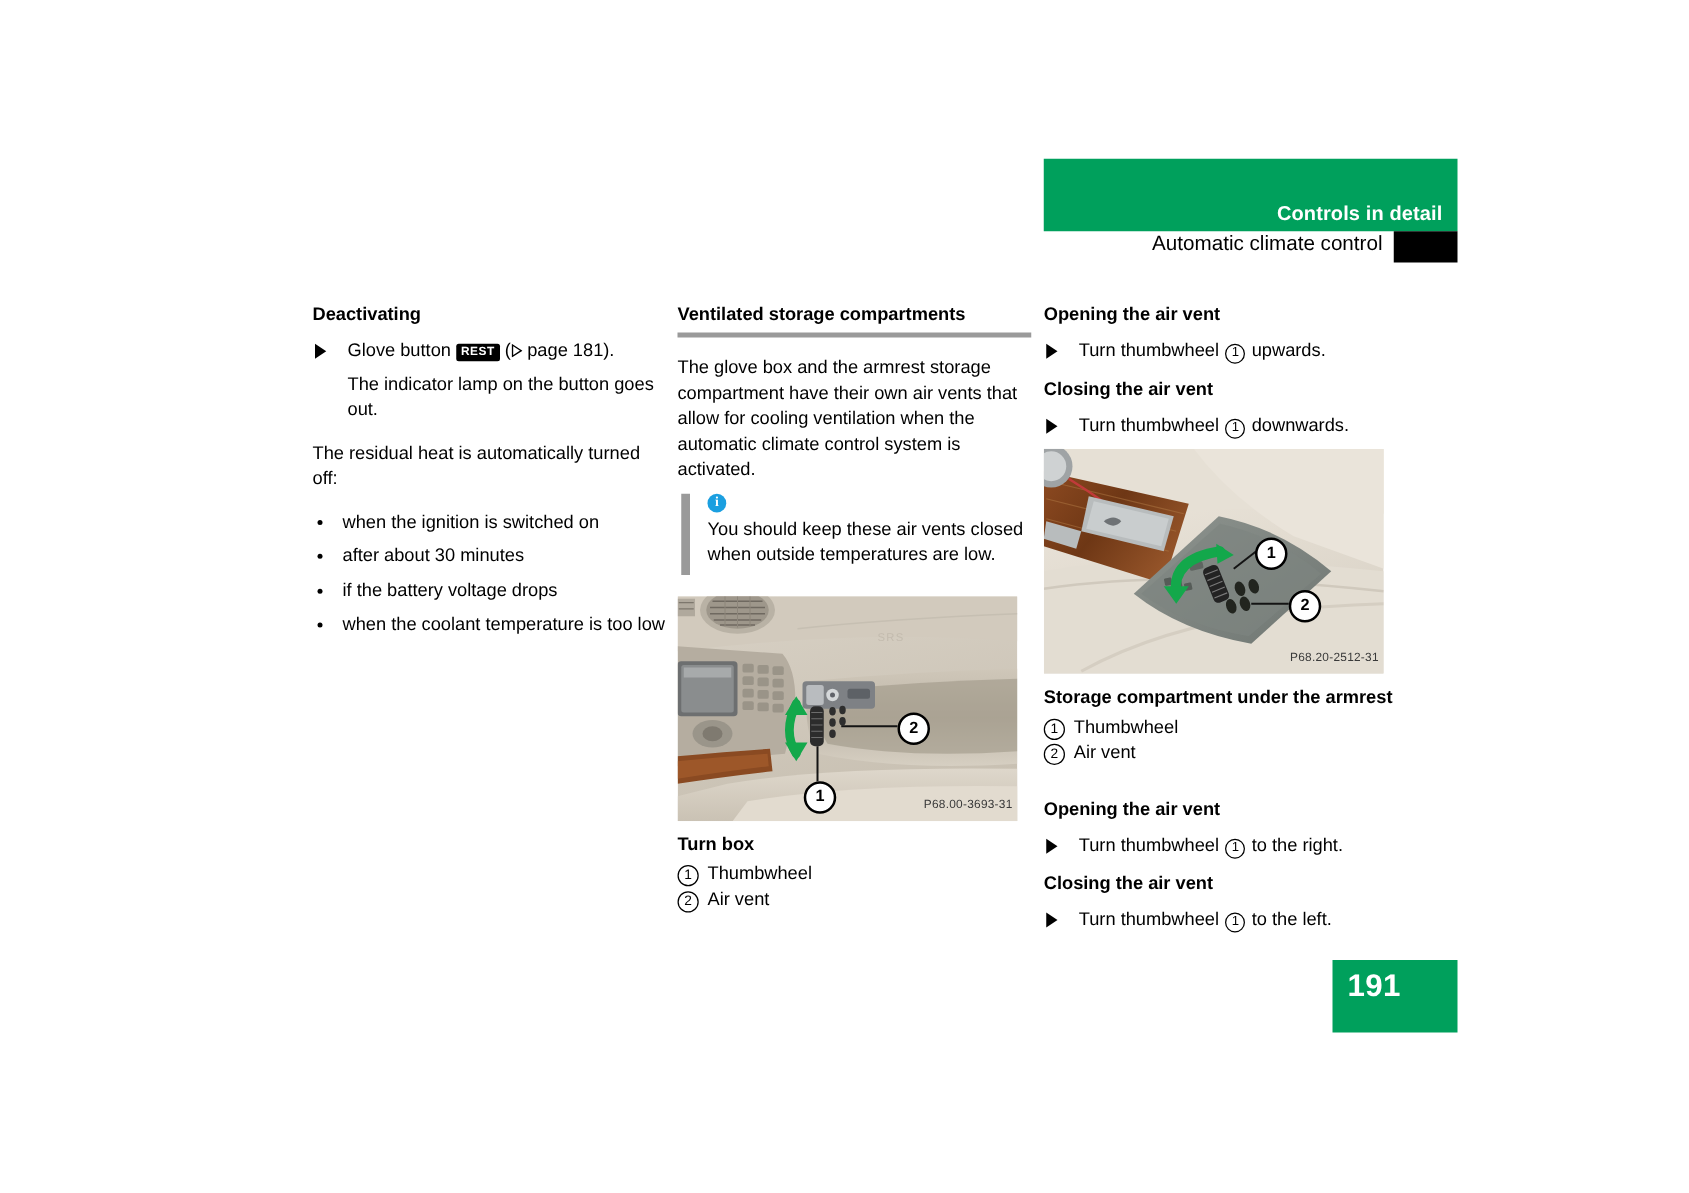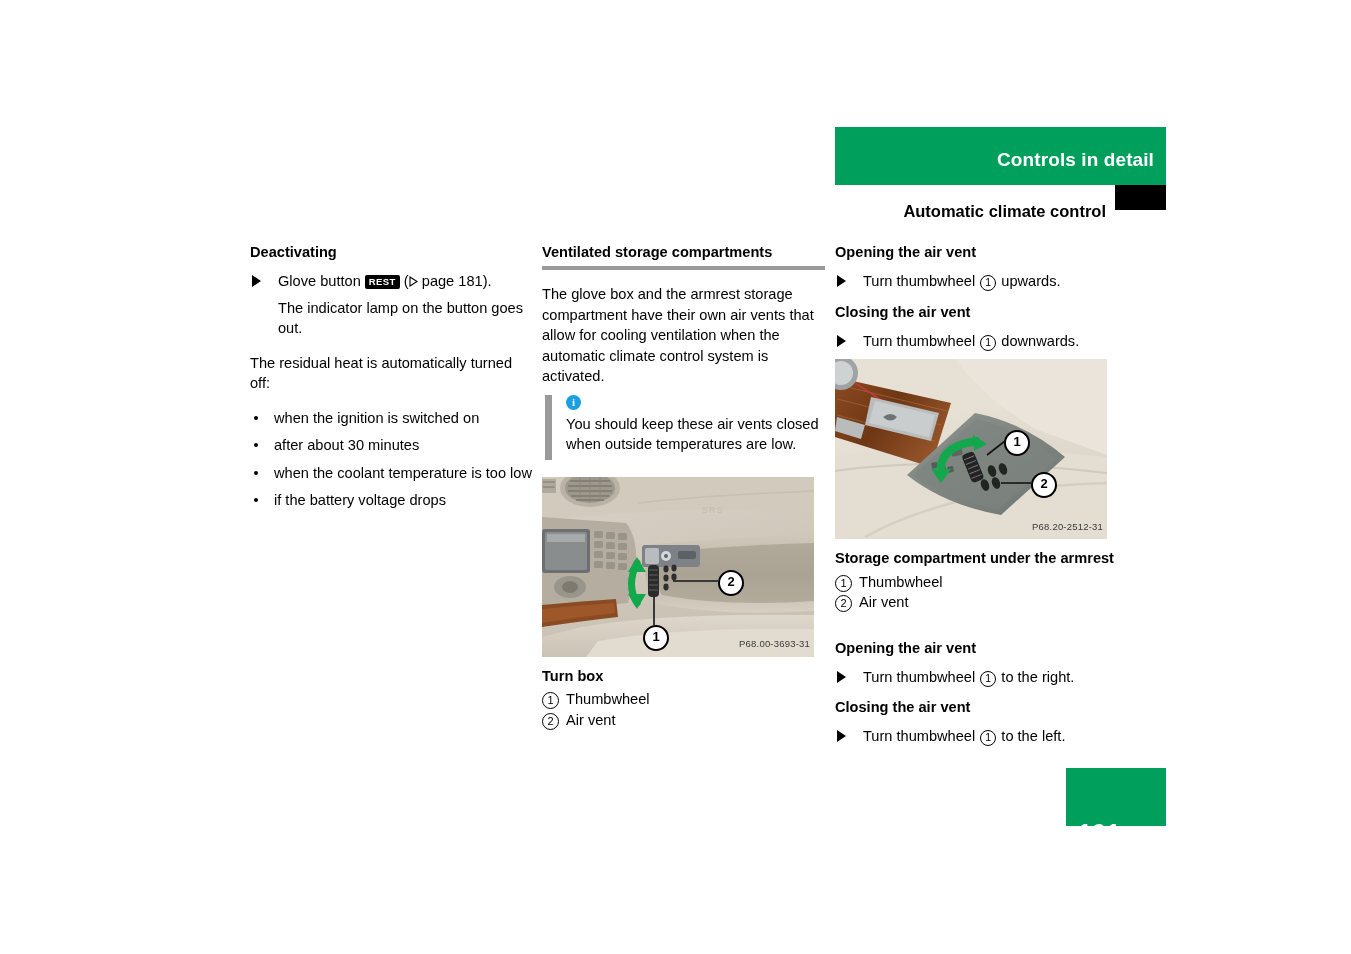--- a/index.html
+++ b/index.html
@@ -21,40 +21,40 @@
     position: absolute;
     left: 835px;
     top: 127px;
     width: 331px;
     height: 58px;
     background: #00A05C;
   }
   #header-chapter {
     position: absolute;
     right: 12px;
-    bottom: 14px;
+    bottom: 4px;
     color: #ffffff;
-    font-size: 19px;
+    font-size: 16px;
     font-weight: bold;
     letter-spacing: 0.1px;
     white-space: nowrap;
   }
   #header-section-row {
     position: absolute;
     left: 835px;
     top: 185px;
     width: 331px;
     height: 27px;
   }
   #header-section {
     position: absolute;
     right: 60px;
-    top: 17px;
+    top: 1px;
     font-size: 16.5px;
-    font-weight: bold;
+    font-weight: normal;
     color: #000000;
     white-space: nowrap;
   }
   #header-blacktab {
     position: absolute;
     right: 0px;
     top: 0px;
     width: 51px;
     height: 25px;
     background: #000000;
@@ -280,21 +280,20 @@
     background: #00A05C;
   }
   #page-number {
     position: absolute;
     left: 12px;
     top: 7px;
     color: #ffffff;
     font-size: 25px;
     font-weight: bold;
     letter-spacing: 0.3px;
-    margin-top: 44px;
   }
 </style>
 </head>
 <body>
 
 <div id="header-block">
   <div id="header-chapter">Controls in detail</div>
 </div>
 <div id="header-section-row">
   <div id="header-section">Automatic climate control</div>
@@ -315,22 +314,22 @@
     <span>page 181).</span>
   </div>
 
   <div class="step-cont">The indicator lamp on the button goes out.</div>
 
   <p class="body">The residual heat is automatically turned off:</p>
 
   <ul class="dots">
     <li><span class="dot"></span><span>when the ignition is switched on</span></li>
     <li><span class="dot"></span><span>after about 30 minutes</span></li>
+    <li><span class="dot"></span><span>if the battery voltage drops</span></li>
     <li><span class="dot"></span><span>when the coolant temperature is too low</span></li>
-    <li><span class="dot"></span><span>if the battery voltage drops</span></li>
   </ul>
 </div>
 
 <div class="column" id="col-mid">
 
   <h3 class="section-title">Ventilated storage compartments</h3>
   <div class="section-rule"></div>
 
   <p class="body tight">The glove box and the armrest storage compartment have their own air vents that allow for cooling ventilation when the automatic climate control system is activated.</p>
 

